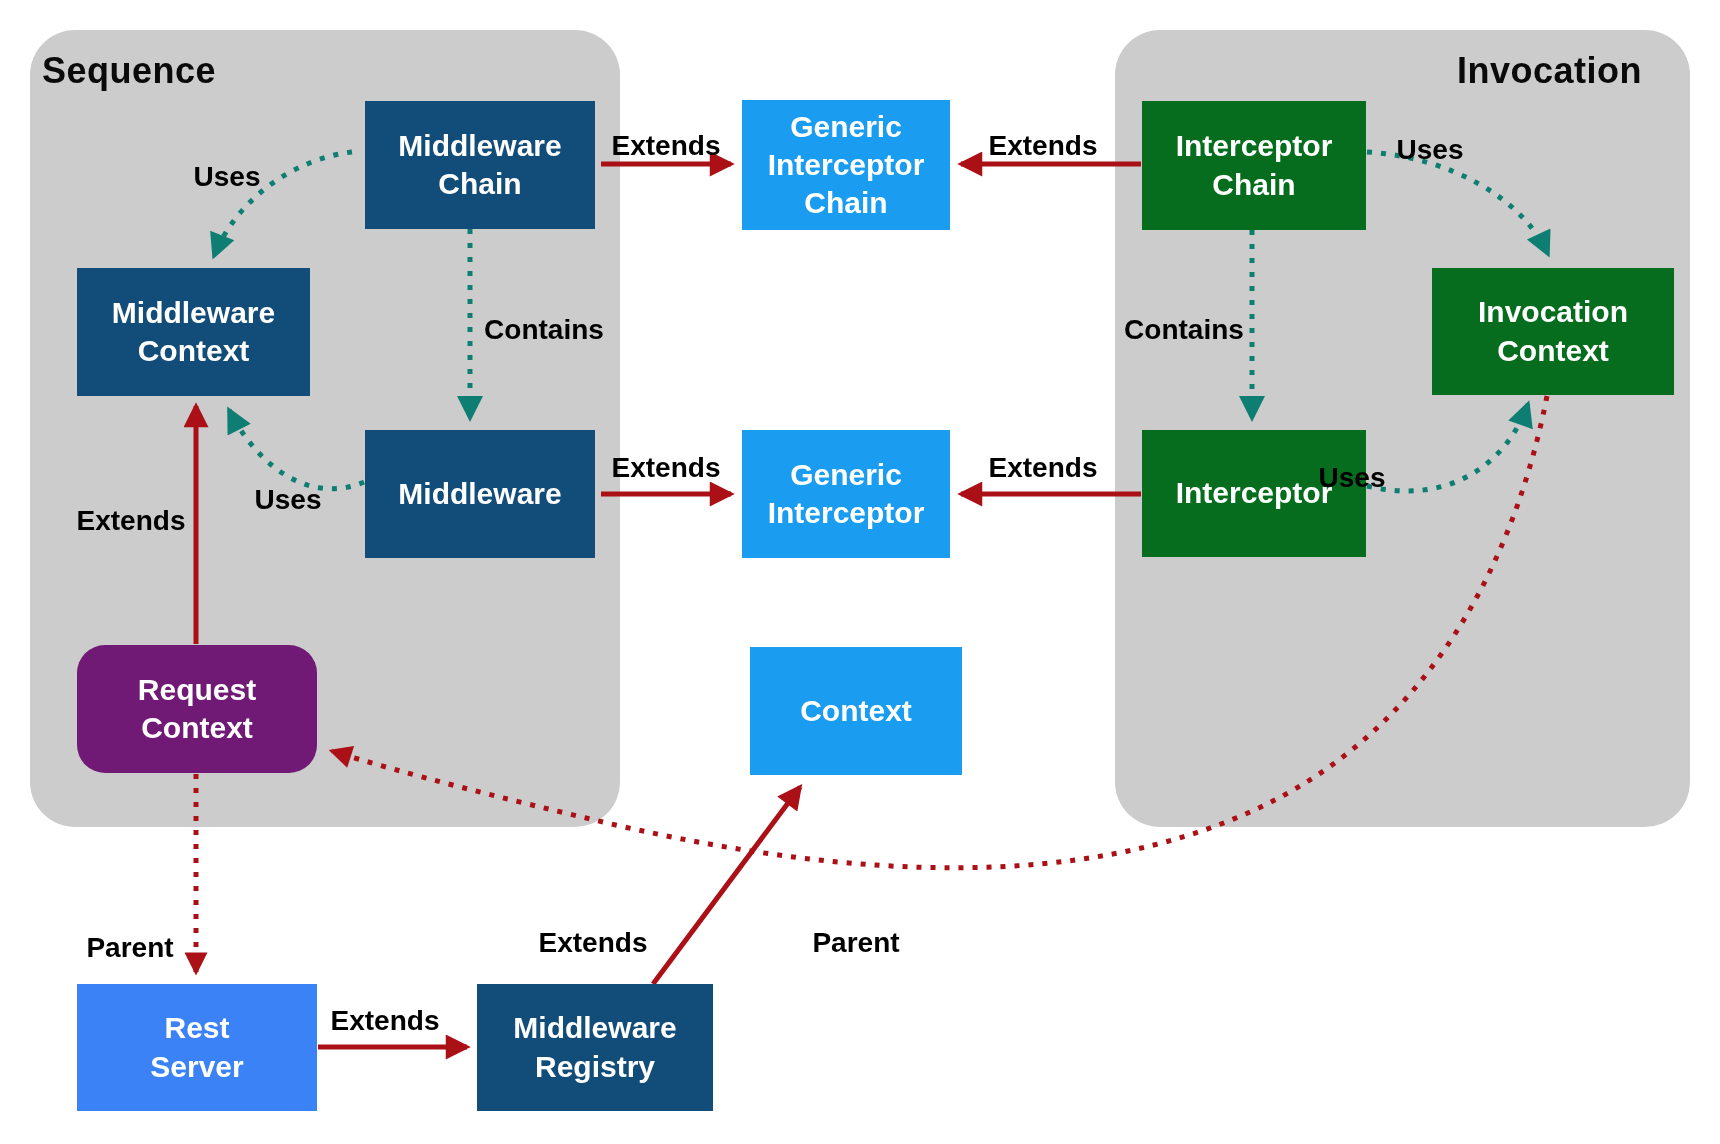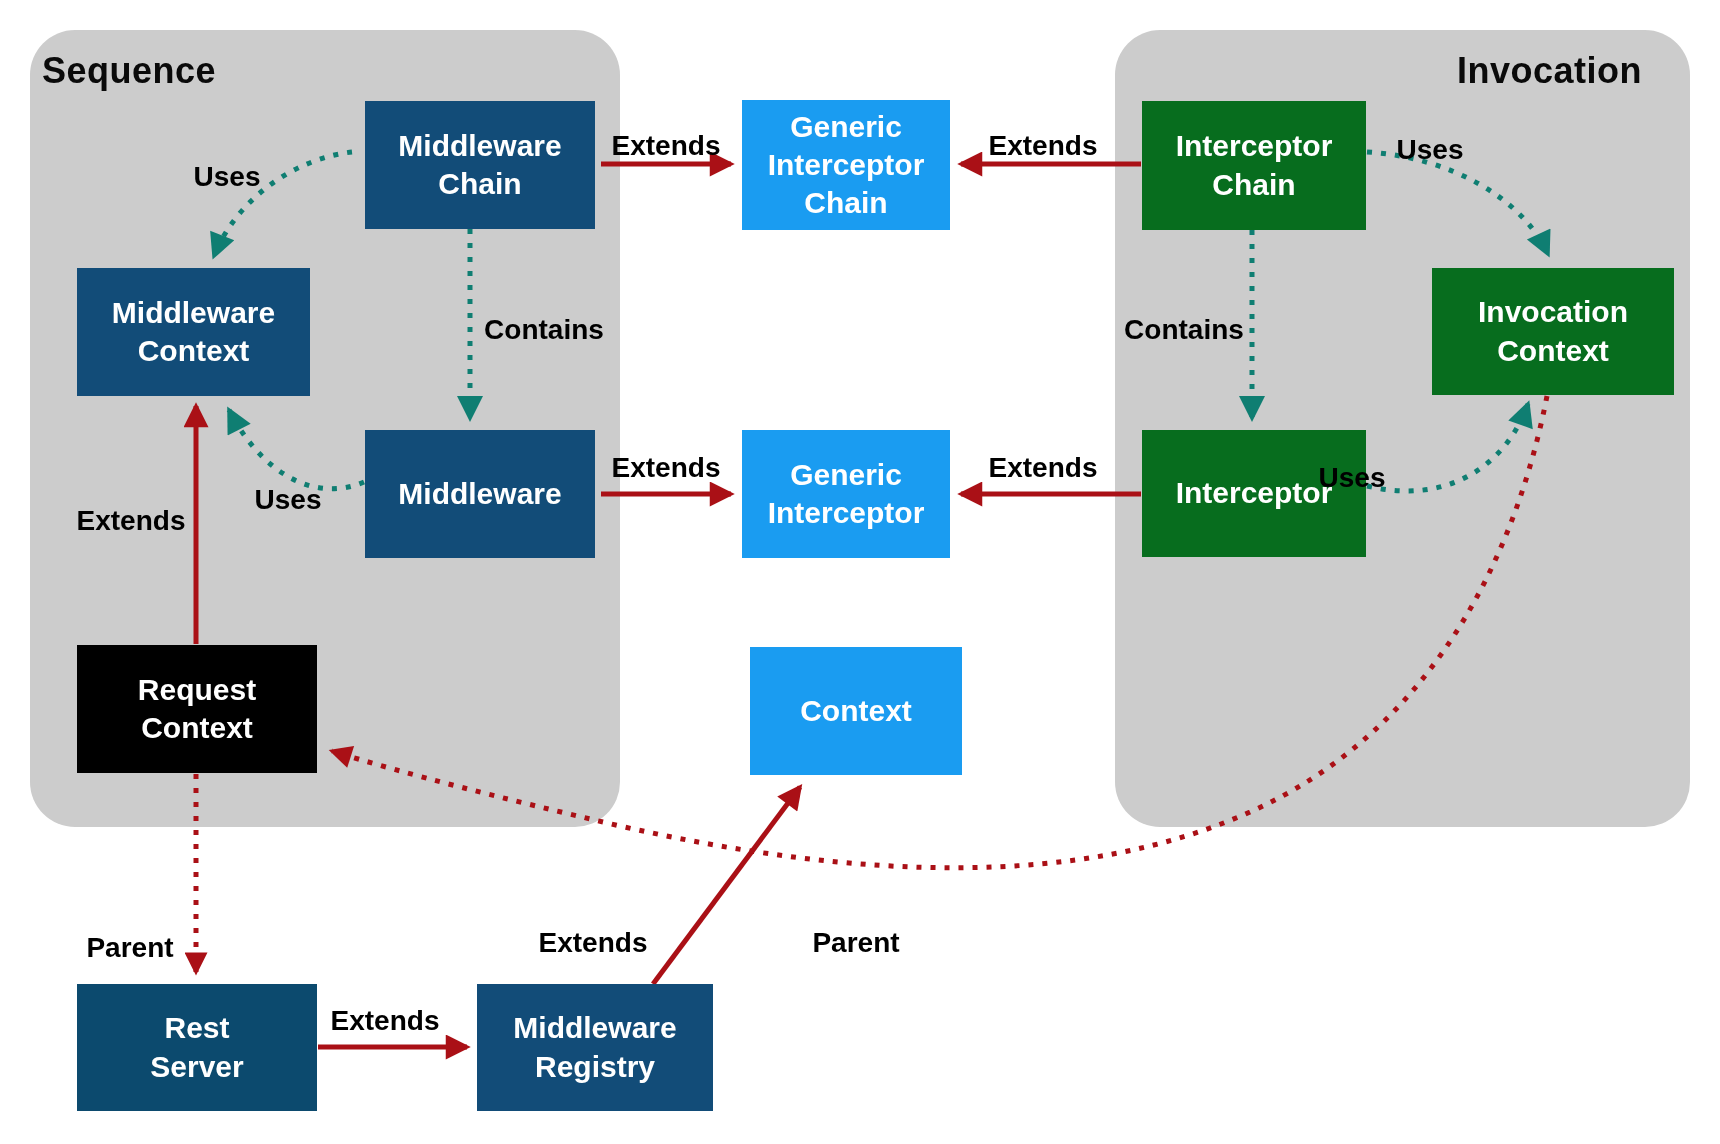--- a/index.html
+++ b/index.html
@@ -96,30 +96,30 @@
 
   <div class="node" style="left: 742px; top: 430px; width: 208px; height: 128px; background: rgb(26, 156, 241);">
     <div class="node-label">Generic
 Interceptor</div>
   </div>
 
   <div class="node" style="left: 1142px; top: 430px; width: 224px; height: 127px; background: rgb(7, 109, 30);">
     <div class="node-label">Interceptor</div>
   </div>
 
-  <div class="node" style="left: 77px; top: 645px; width: 240px; height: 128px; background: #000000;">
+  <div class="node" style="left: 77px; top: 645px; width: 240px; height: 128px; background: #701a75; border-radius: 28px;">
     <div class="node-label">Request
 Context</div>
   </div>
 
   <div class="node" style="left: 750px; top: 647px; width: 212px; height: 128px; background: rgb(26, 156, 241);">
     <div class="node-label">Context</div>
   </div>
 
-  <div class="node" style="left: 77px; top: 984px; width: 240px; height: 127px; background: #0c4a6e;">
+  <div class="node" style="left: 77px; top: 984px; width: 240px; height: 127px; background: #3b82f6;">
     <div class="node-label">Rest
 Server</div>
   </div>
 
   <div class="node" style="left: 477px; top: 984px; width: 236px; height: 127px; background: rgb(18, 76, 120);">
     <div class="node-label">Middleware
 Registry</div>
   </div>
 
   <div class="edge-label" style="left:227px;top:177px;">Uses</div>

